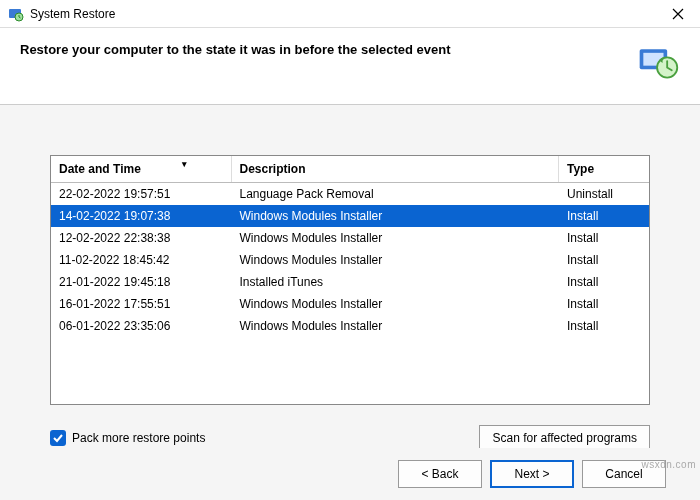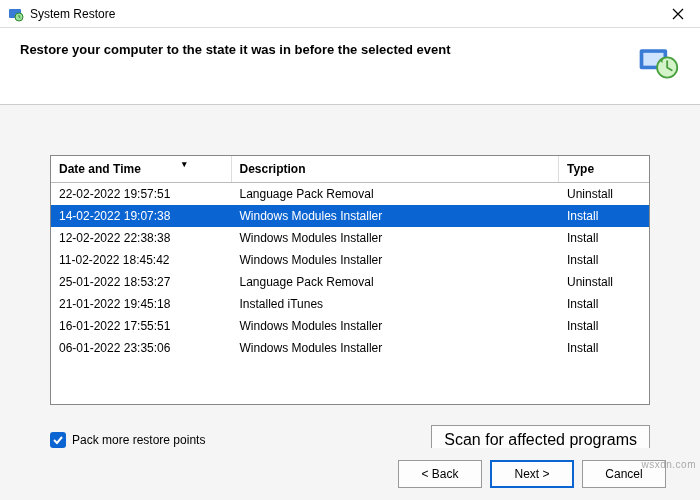--- a/index.html
+++ b/index.html
@@ -18,21 +18,21 @@
     thead th:last-child { border-right:none; }
     tbody td { padding: 4px 8px; border-right:1px solid transparent; }
     tbody tr.selected td { background:#0a64d1; color:#fff; }
     .col-date { width: 180px; }
     .col-type { width: 90px; }
     .sort-caret { position:absolute; right: 44px; top: 3px; font-size:9px; }
     .below { padding: 10px 50px 0 50px; background:#f5f5f5; display:flex; align-items:center; }
     .check { width:16px; height:16px; background:#0a64d1; border-radius:3px; display:inline-flex; align-items:center; justify-content:center; margin-right:6px;}
     .check svg { width:12px; height:12px; }
     .below-label { font-size:12px; }
-    .scan-btn { margin-left:auto; padding:5px 12px; border:1px solid #999; background:#fdfdfd; cursor:pointer; font-size:16px; }
+    .scan-btn { margin-left:auto; padding:5px 12px; border:1px solid #999; background:#fdfdfd; cursor:pointer; font-size:12px; }
     .footer { position:absolute; bottom:0; left:0; right:0; padding: 12px 34px 12px 12px; display:flex; justify-content:flex-end; gap:8px; background:#f5f5f5; }
     .btn { padding:5px 16px; width:84px; border:1px solid #999; background:#fdfdfd; cursor:pointer; font-size:12px; text-align:center;}
     .btn.primary { border:2px solid #0a64d1; }
     .watermark { position:absolute; right:4px; bottom:30px; font-size:10px; color:#aaa; letter-spacing:0.5px;}
   </style>
 </head>
 <body>
 
 <div class="titlebar">
   <span class="app-icon">
@@ -92,25 +92,20 @@
             <td>12-02-2022 22:38:38</td>
             <td>Windows Modules Installer</td>
             <td>Install</td>
           </tr>
           <tr>
             <td>11-02-2022 18:45:42</td>
             <td>Windows Modules Installer</td>
             <td>Install</td>
           </tr>
           <tr>
-            <td>25-01-2022 18:53:27</td>
-            <td>Language Pack Removal</td>
-            <td>Uninstall</td>
-          </tr>
-          <tr>
             <td>21-01-2022 19:45:18</td>
             <td>Installed iTunes</td>
             <td>Install</td>
           </tr>
           <tr>
             <td>16-01-2022 17:55:51</td>
             <td>Windows Modules Installer</td>
             <td>Install</td>
           </tr>
           <tr>

